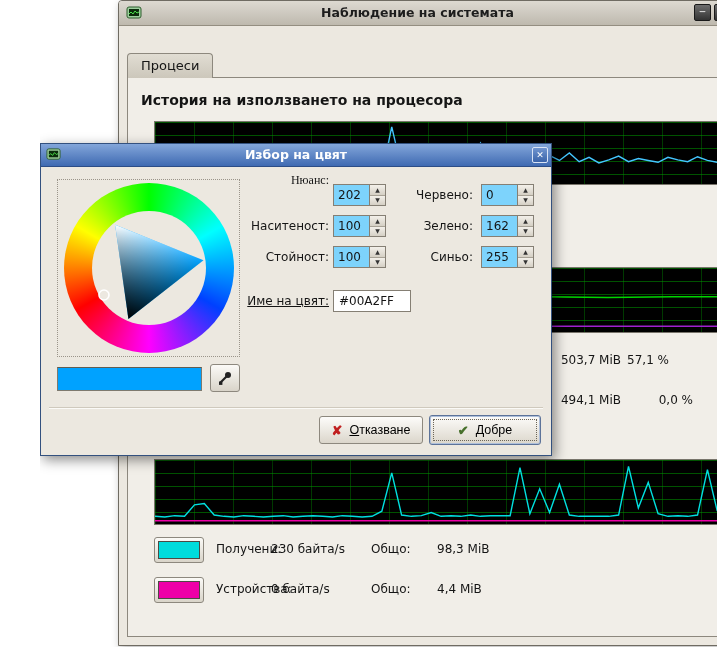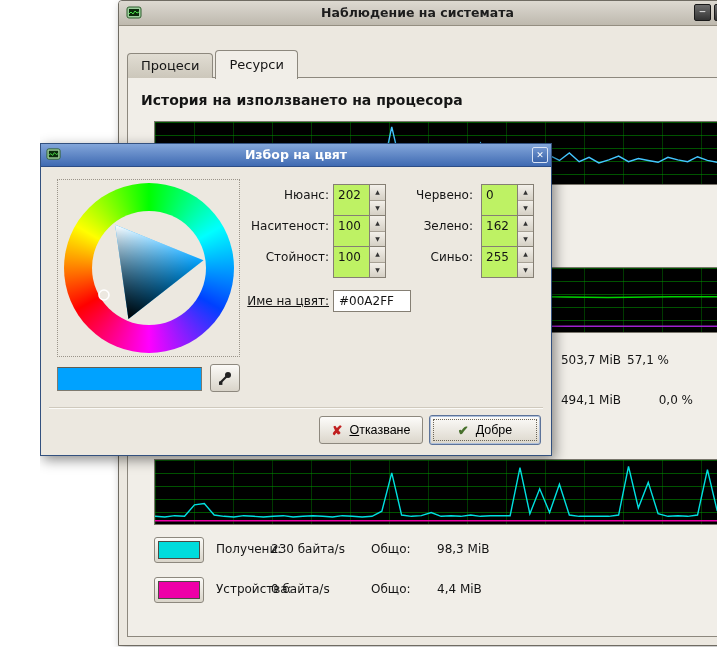--- a/index.html
+++ b/index.html
@@ -66,21 +66,21 @@
   .hole{position:absolute;left:28px;top:28px;width:114px;height:114px;border-radius:50%;background:#ece8e0;}
   .tri-svg{position:absolute;left:0;top:0;}
 
   .preview{position:absolute;left:16px;top:223px;width:145px;height:24px;border:1px solid #7e7a6f;border-top-color:#615d52;box-sizing:border-box;}
   .picker-btn{position:absolute;left:169px;top:220px;width:30px;height:28px;background:linear-gradient(#fbfaf7,#d9d4c9);
       border:1px solid #8d887e;border-radius:3px;box-sizing:border-box;display:flex;align-items:center;justify-content:center;}
 
   .flabel{position:absolute;white-space:nowrap;}
   .lab-c1{left:199px;width:89px;text-align:right;}
   .lab-c2{left:350px;width:82px;text-align:right;}
-  .spin{position:absolute;width:53px;height:32px;background:#bef264;border:1px solid #857f74;box-sizing:border-box;}
+  .spin{position:absolute;width:53px;height:22px;background:#7dd3fc;border:1px solid #857f74;box-sizing:border-box;}
   .spin-val{position:absolute;left:4px;top:3px;}
   .steppers{position:absolute;right:0;top:0;bottom:0;width:15px;border-left:1px solid #857f74;display:flex;flex-direction:column;}
   .step{flex:1;display:flex;align-items:center;justify-content:center;font-size:6px;line-height:1;color:#333;
       background:linear-gradient(#f3f0ea,#d5d0c5);}
   .step.up{border-bottom:1px solid #a7a195;}
   .spin-c1{left:292px;}
   .spin-c2{left:440px;}
   .entry{position:absolute;left:292px;top:146px;width:78px;height:22px;background:#fff;border:1px solid #857f74;
       box-sizing:border-box;padding:3px 5px;white-space:nowrap;}
 
@@ -112,21 +112,20 @@
       <span class="wbtns">
         <span class="wbtn">─</span>
         <span class="wbtn">□</span>
         <span class="wbtn">✕</span>
       </span>
     </div>
 
 
     <div class="tabbar">
       <span class="tab">Процеси</span>
-      <span class="tab active">Ресурси</span>
     </div>
     <div class="panel"></div>
 
     <div class="section-title">История на използването на процесора</div>
 
     <div class="chart chart-cpu">
         <svg viewBox="0 0 100 100" preserveAspectRatio="none">
           <polyline points="0.00,85.00 1.69,86.00 3.39,84.00 5.08,85.00 6.78,86.00 8.47,84.00 10.17,85.00 11.86,83.00 13.56,85.00 15.25,86.00 16.95,84.00 18.64,85.00 20.34,86.00 22.03,84.00 23.73,85.00 25.42,83.00 27.12,86.00 28.81,85.00 30.51,84.00 32.20,86.00 33.90,85.00 35.59,83.00 37.29,85.00 38.98,84.00 40.68,8.00 42.37,76.00 44.07,84.00 45.76,86.00 47.46,85.00 49.15,84.00 50.85,86.00 52.54,85.00 54.24,60.00 55.93,34.00 57.63,70.00 59.32,78.00 61.02,66.00 62.71,70.00 64.41,58.00 66.10,65.00 67.80,54.00 69.49,62.00 71.19,50.00 72.88,64.00 74.58,57.00 76.27,66.00 77.97,61.00 79.66,55.00 81.36,64.00 83.05,59.00 84.75,62.00 86.44,65.00 88.14,57.00 89.83,61.00 91.53,64.00 93.22,56.00 94.92,62.00 96.61,65.00 98.31,59.00 100.00,62.00" fill="none" stroke="#44c6ff" stroke-width="1.4" vector-effect="non-scaling-stroke"></polyline>
         </svg>
       </div>
@@ -208,21 +207,21 @@
 
     <div class="preview" style="background: rgb(0, 162, 255);"></div>
     <button class="picker-btn">
       <svg width="16" height="16" viewBox="0 0 16 16">
         <circle cx="11" cy="5" r="3" fill="#222"></circle>
         <path d="M3 13 L9.5 6.5" stroke="#222" stroke-width="2.2"></path>
         <rect x="2" y="11.5" width="3.4" height="3.4" fill="#222"></rect>
       </svg>
     </button>
 
-    <span class="flabel lab-c1" style="top:44px;">Нюанс:</span>
+    <span class="flabel lab-c1" style="top:29px;font-family:Liberation Serif, serif;">Нюанс:</span>
     <div class="spin spin-c1" style="top:40px;">
       <span class="spin-val">202</span>
       <span class="steppers">
           <span class="step up">▲</span>
           <span class="step">▼</span>
         </span>
     </div>
     <span class="flabel lab-c1" style="top:75px;">Наситеност:</span>
     <div class="spin spin-c1" style="top:71px;">
       <span class="spin-val">100</span>

